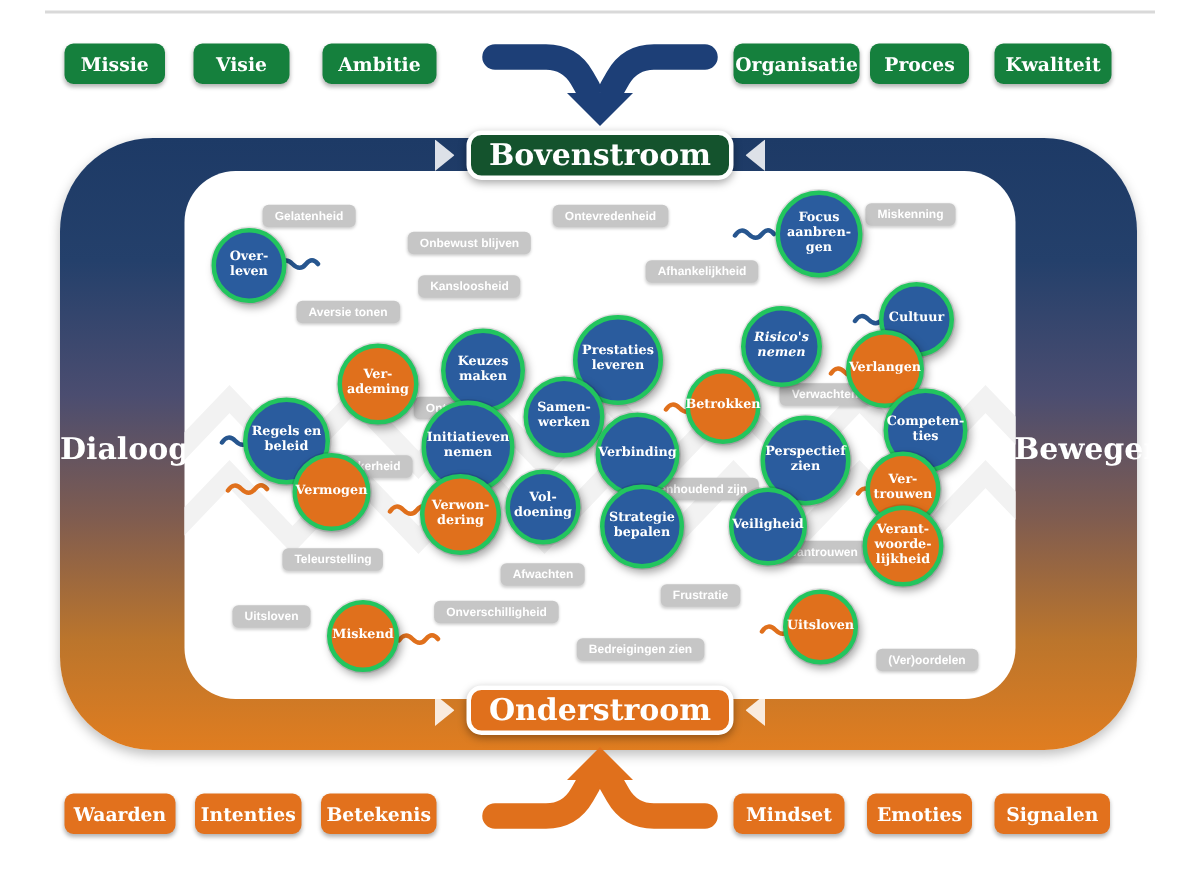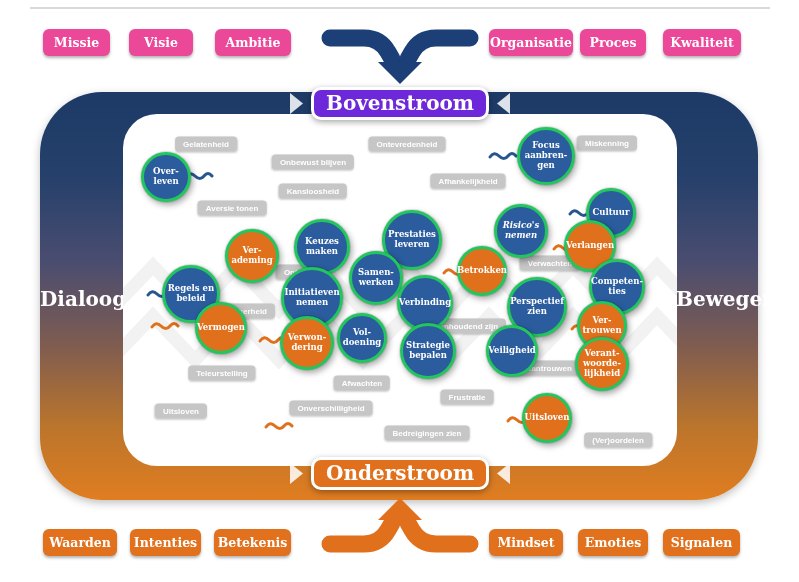--- a/index.html
+++ b/index.html
@@ -5,21 +5,21 @@
   html,body{margin:0;padding:0;background:#fff;}
   .page{position:relative;width:799px;height:582px;background:#ffffff;overflow:hidden;
         font-family:"DejaVu Serif",serif;}
   .top-rule{position:absolute;left:30px;top:7px;width:740px;height:2px;background:#d9d9d9;}
 
   
   .layer{position:absolute;inset:0;pointer-events:none;}
   .btn{position:absolute;height:27px;line-height:27px;text-align:center;color:#fff;
        font-weight:bold;font-size:12.5px;border-radius:6px;
        box-shadow:0 2px 3px rgba(0,0,0,.3);}
-  .btn-top{background:#ec4899;}
+  .btn-top{background:#15803d;}
   .btn-bottom{background:#e2711d;}
 
   
   .funnel{position:absolute;}
   .navy-stroke{stroke:#1d3f77;stroke-width:17;fill:none;stroke-linecap:round;}
   .navy-fill{fill:#1d3f77;}
   .org-stroke{stroke:#e0701c;stroke-width:17;fill:none;stroke-linecap:round;}
   .org-fill{fill:#e0701c;}
 
   
@@ -28,21 +28,21 @@
          box-shadow:0 3px 8px rgba(0,0,0,.25);}
   .inner{position:absolute;left:123px;top:114px;width:554px;height:352px;border-radius:34px;
          background:#ffffff;}
   .zigzag{position:absolute;left:0;top:0;}
 
   .side-label{position:absolute;color:#fff;font-weight:bold;font-size:20px;text-align:center;}
 
   .banner{position:absolute;left:311px;width:172px;height:27px;line-height:27px;text-align:center;
           color:#fff;font-weight:bold;font-size:20px;border:3px solid #fff;border-radius:10px;
           box-shadow:0 2px 6px rgba(0,0,0,.35);}
-  .banner.top{top:87px;background:#6d28d9;}
+  .banner.top{top:87px;background:#14532d;}
   .banner.bottom{top:457px;background:#e0701c;}
   .chev{position:absolute;width:13px;height:21px;background:#fff;opacity:.85;}
   .chev.right{clip-path:polygon(0 0,100% 50%,0 100%);}
   .chev.left{clip-path:polygon(100% 0,0 50%,100% 100%);}
 
   
   .tag{position:absolute;transform:translate(-50%,-50%);background:#c6c6c6;color:#fff;
        font-family:"Liberation Sans",sans-serif;font-weight:bold;font-size:8px;
        padding:3px 8px;border-radius:4px;white-space:nowrap;box-shadow:0 1px 2px rgba(0,0,0,.18);}
 
@@ -211,20 +211,21 @@
       <div class="bubble blue" style="left: 362px; top: 338px; width: 44px; height: 44px;">Vol-
 doening</div>
       <div class="bubble blue" style="left: 428px; top: 351px; width: 50px; height: 50px;">Strategie
 bepalen</div>
       <div class="bubble blue" style="left: 512px; top: 351px; width: 46px; height: 46px;">Veiligheid</div>
       <div class="bubble orange" style="left: 602px; top: 326px; width: 44px; height: 44px;">Ver-
 trouwen</div>
       <div class="bubble orange" style="left: 602px; top: 364px; width: 48px; height: 48px;">Verant-
 woorde-
 lijkheid</div>
+      <div class="bubble orange" style="left: 242px; top: 424px; width: 42px; height: 42px;">Miskend</div>
       <div class="bubble orange" style="left: 547px; top: 418px; width: 44px; height: 44px;">Uitsloven</div>
     </div>
 
   <div class="banner top">Bovenstroom</div>
   <div class="chev right" style="left:290px;top:93px"></div>
   <div class="chev left" style="left:497px;top:93px"></div>
 
   <div class="banner bottom">Onderstroom</div>
   <div class="chev right" style="left:290px;top:463px"></div>
   <div class="chev left" style="left:497px;top:463px"></div>

